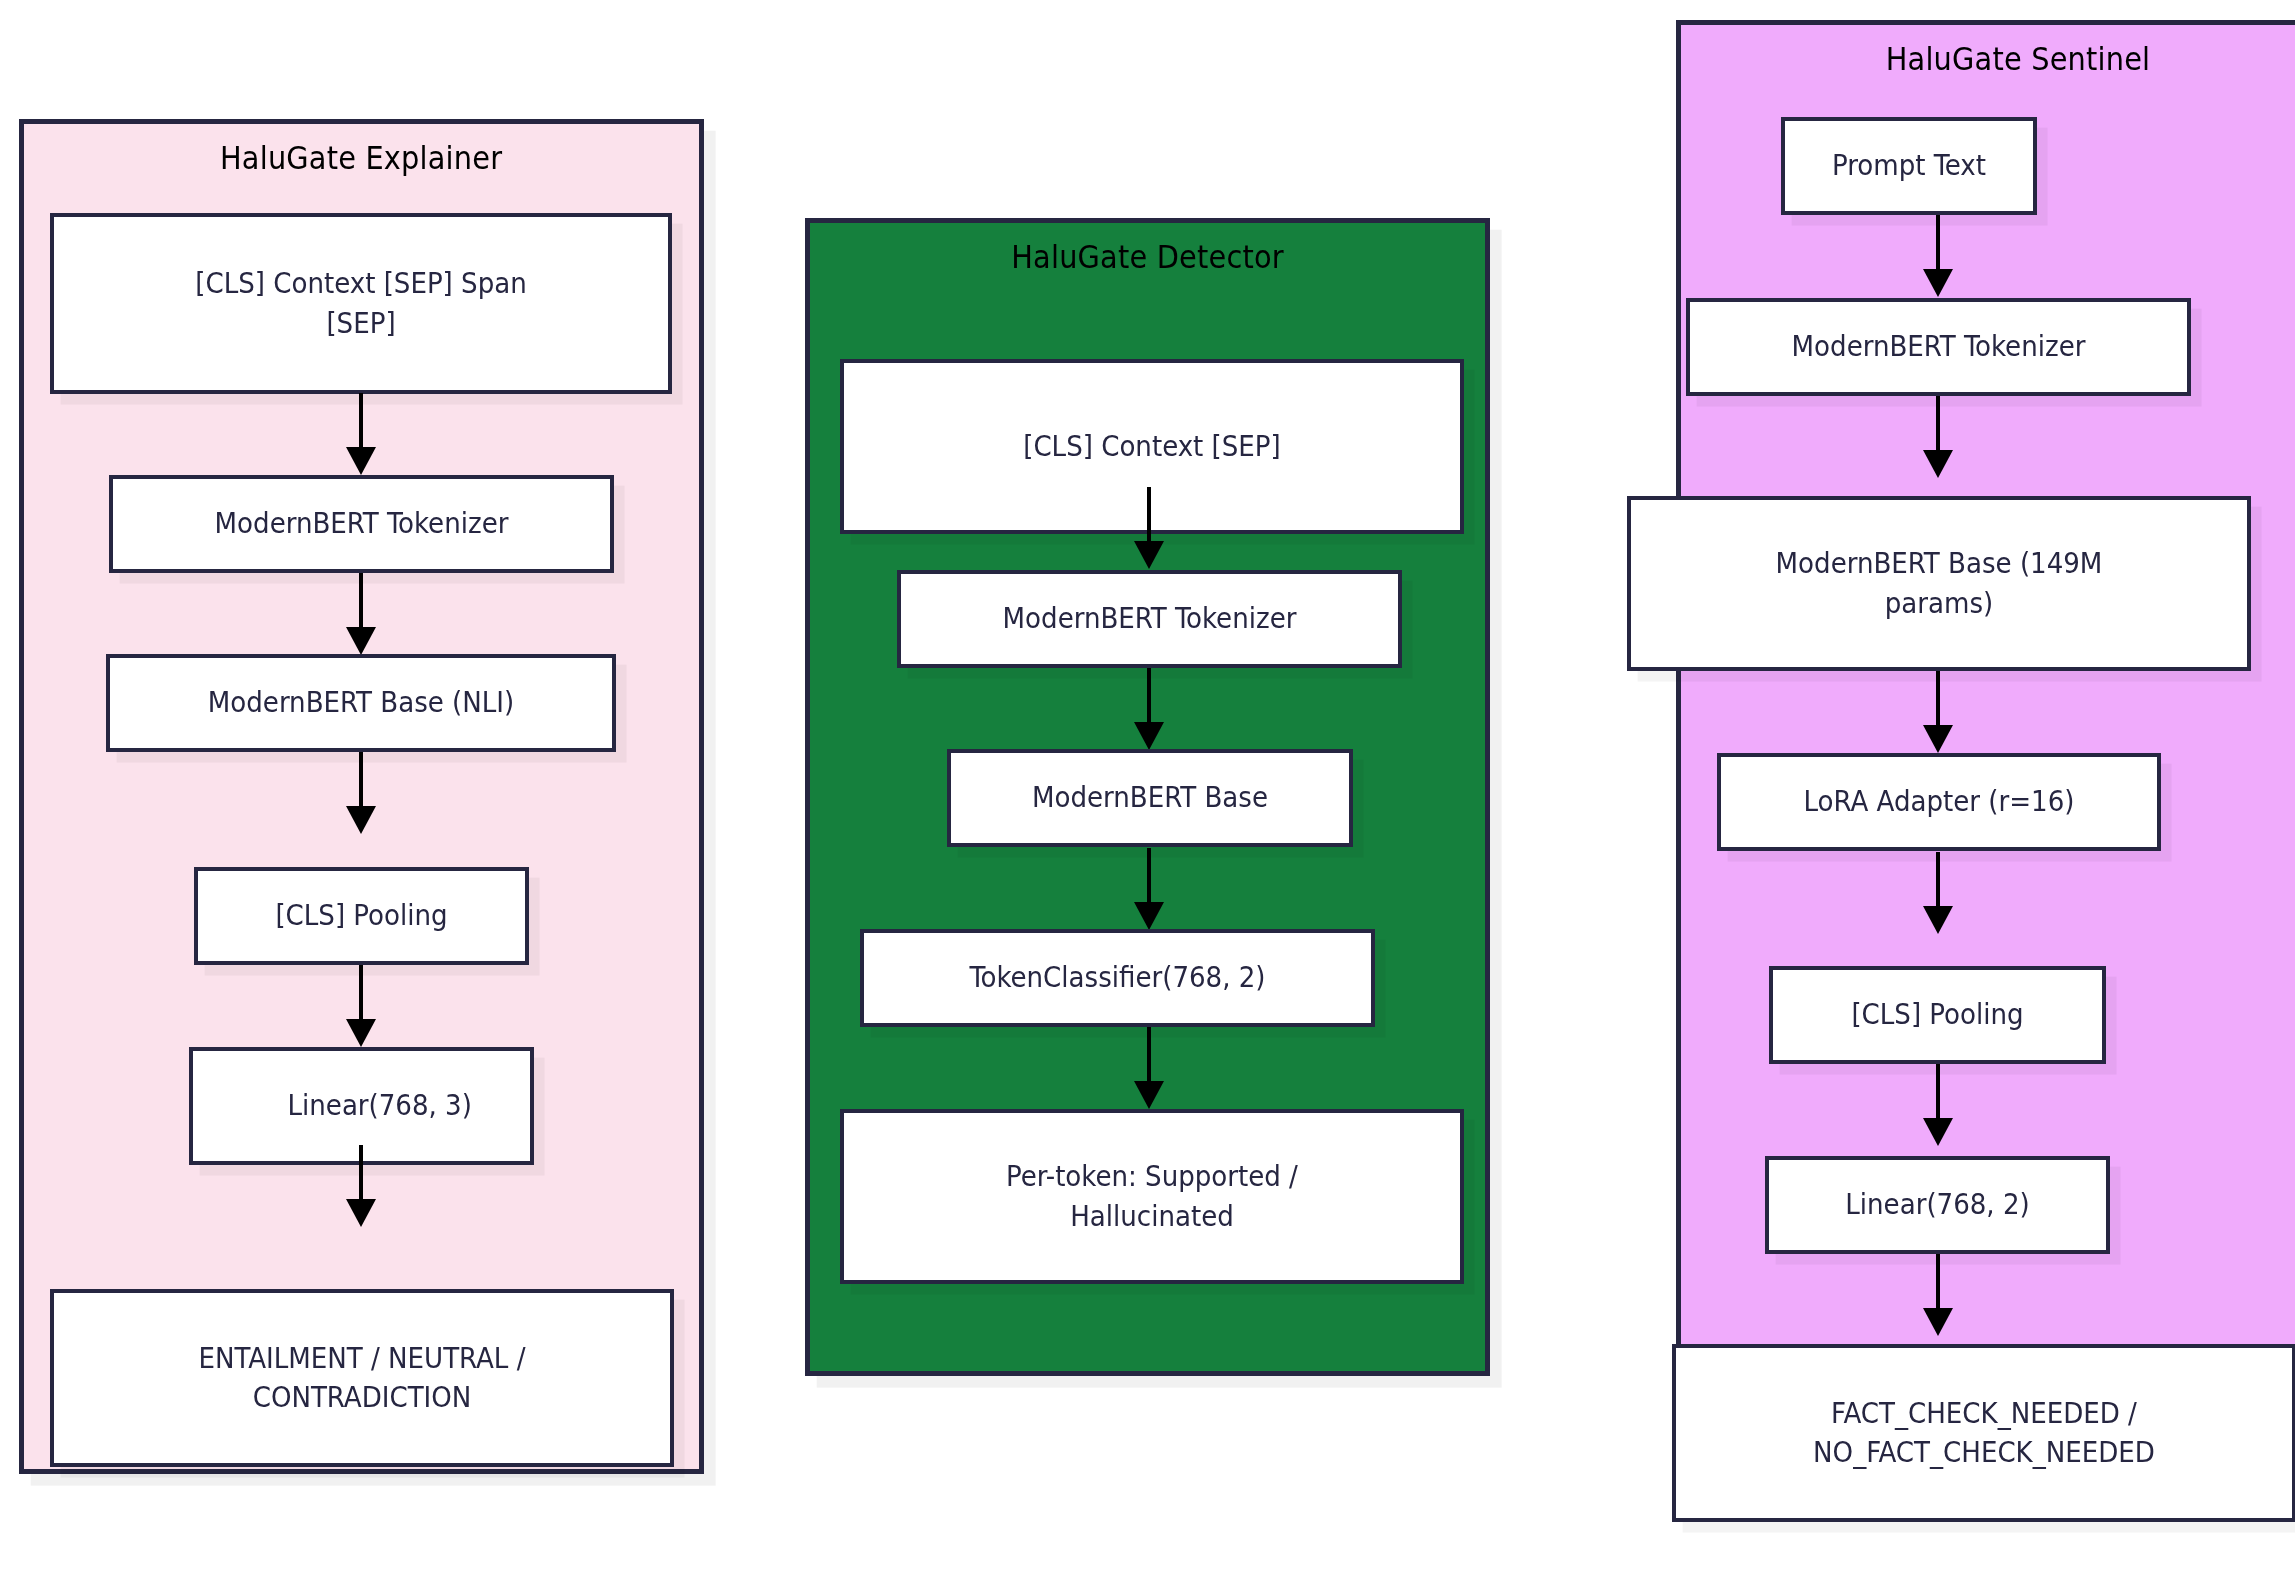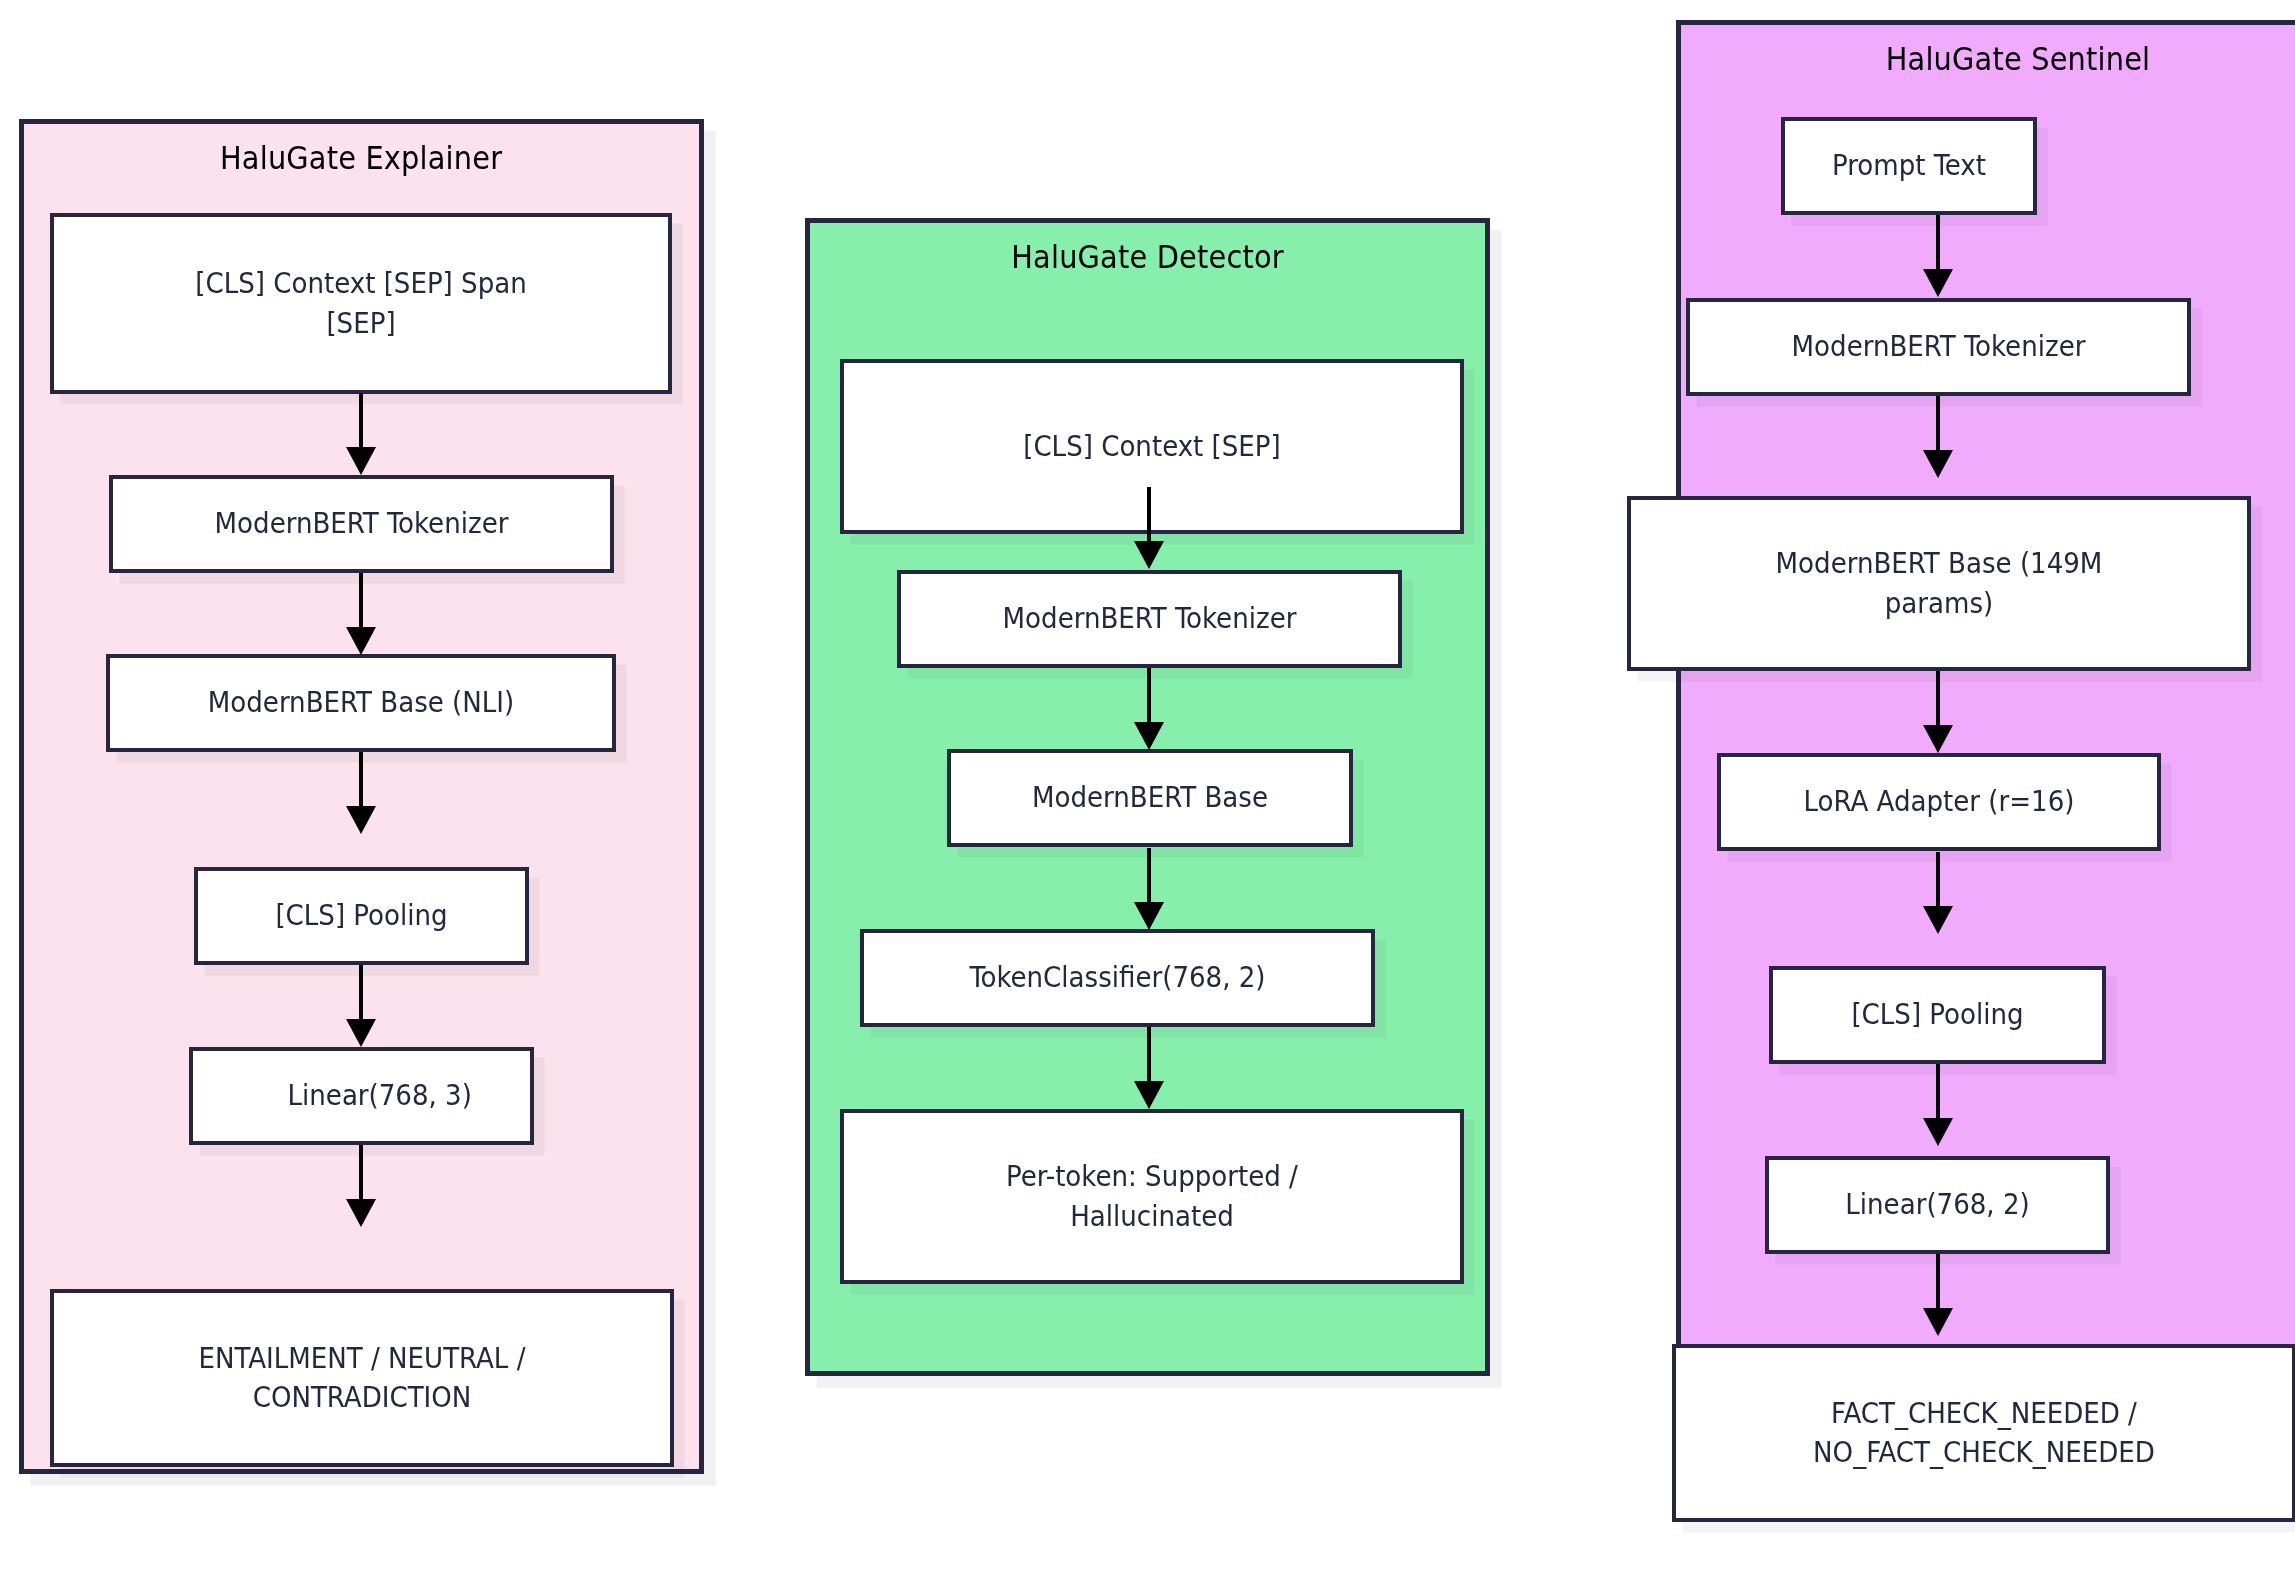--- a/index.html
+++ b/index.html
@@ -40,21 +40,21 @@
     top: 119px;
     width: 685px;
     height: 1355px;
     background: #fbe2ec;
   }
   #sg-detector {
     left: 805px;
     top: 218px;
     width: 685px;
     height: 1158px;
-    background: #86efac;
+    background: #15803d;
   }
   #sg-sentinel {
     left: 1676px;
     top: 20px;
     width: 684px;
     height: 1432px;
     background: #f0abfc;
   }
 
   
@@ -142,21 +142,21 @@
 <div class="node" style="left:194px; top:867px; width:335px; height:98px;">
   <span class="txt">
     <span>[CLS] Pooling</span>
   </span>
 </div>
 <div class="arrow" style="left:361px; top:965px; height:82px;">
   <div class="shaft" style="height:55px;"></div>
   <div class="head"></div>
 </div>
 
-<div class="node" style="left:189px; top:1047px; width:345px; height:98px;padding-left:46px;">
+<div class="node" style="left:189px; top:1047px; width:345px; height:118px;padding-left:46px;">
   <span class="txt">
     <span>Linear(768, 3)</span>
   </span>
 </div>
 <div class="arrow" style="left:361px; top:1145px; height:82px;">
   <div class="shaft" style="height:55px;"></div>
   <div class="head"></div>
 </div>
 
 <div class="node" style="left:50px; top:1289px; width:624px; height:178px;">

